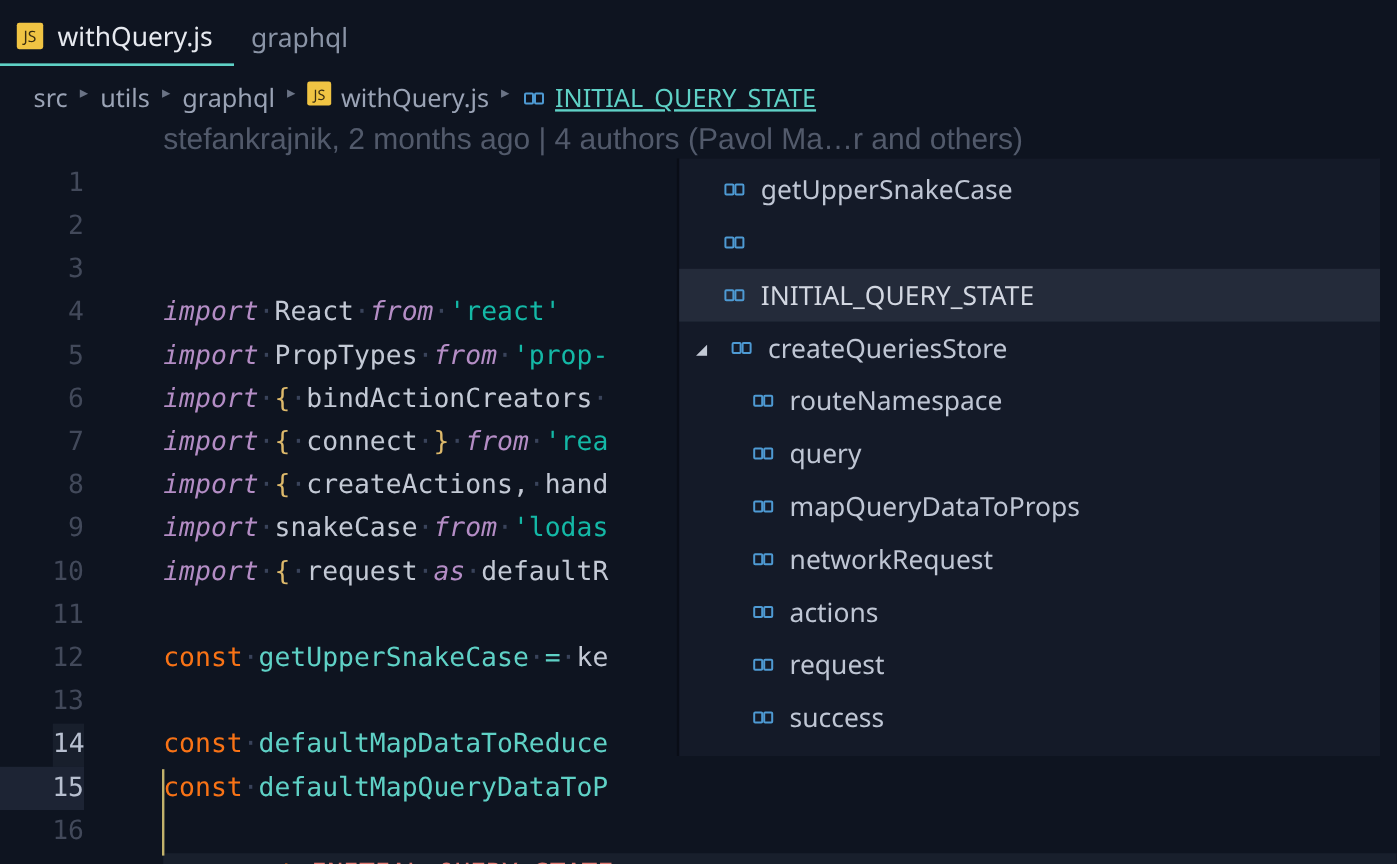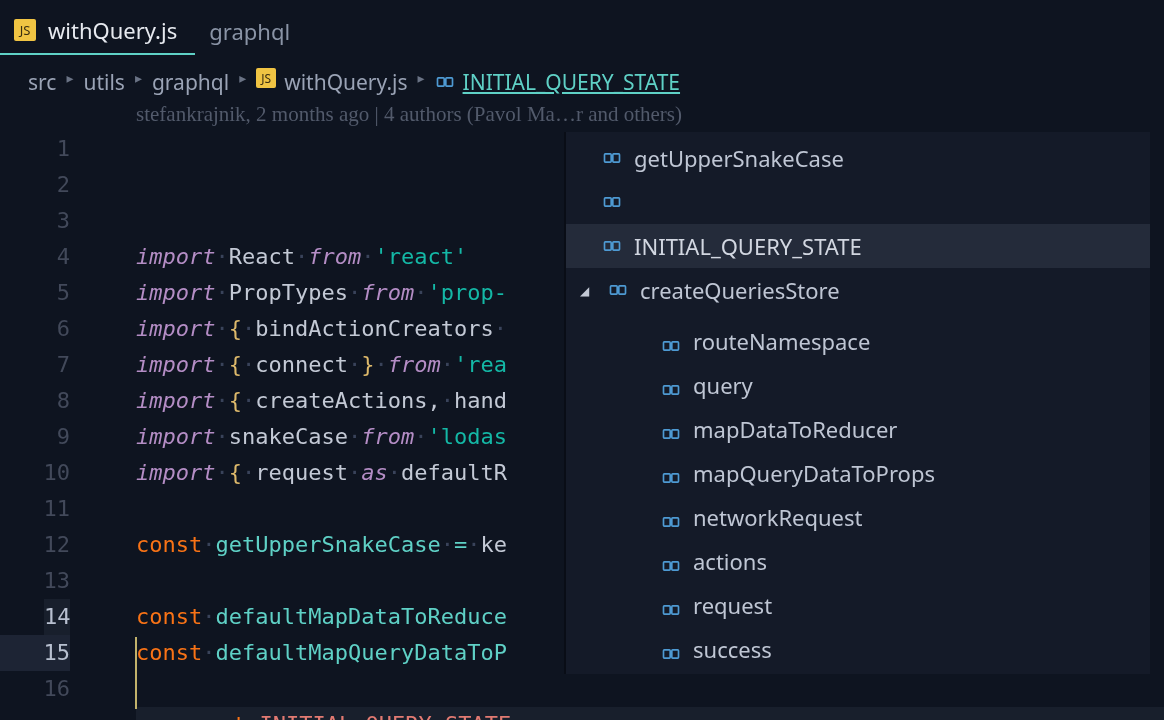--- a/index.html
+++ b/index.html
@@ -64,22 +64,22 @@
   .crumbs .js-badge { width:20px;height:20px;font-size:12px; }
   .sym-icon {
     display:inline-flex; align-items:center;
     color:#4e9ad3;
   }
   .sym-icon svg { width:20px; height:20px; }
   
   .blame {
     padding: 4px 10px 0 136px;
     color: #525a6b;
-    font-family: Liberation Serif, serif;
-    font-size: 21px;
+    font-family: Liberation Sans, sans-serif;
+    font-size: 25px;
     white-space: nowrap;
   }
   
   .editor {
     position: relative;
     display: flex;
     padding-top: 4px;
     font-size: 22px;
     line-height: 36px;
   }
@@ -129,21 +129,21 @@
     padding: 4px 0 10px 0;
   }
   .oitem {
     display:flex; align-items:center;
     gap: 12px;
     height: 44px;
     padding-left: 36px;
     cursor:pointer;
   }
   .oitem.sel { background:#242b3a; }
-  .oitem.child { padding-left: 95px; align-items: flex-end; }
+  .oitem.child { padding-left: 60px; }
   .oitem .tw {
     width: 16px; margin-left:-22px;
     color:#c3c9d5; font-size:12px;
     transform: rotate(0deg);
   }
   .oitem .oi { display:inline-flex; color:#4e9ad3; }
   .oitem .oi svg { width:20px;height:20px; }
   .oitem .lbl { color:#bfc6d4; }
   .oitem.sel .lbl { color:#d2d7e1; }
 </style>
@@ -260,29 +260,20 @@
       </span>
       <span class="lbl">query</span>
     </div>
     <div class="oitem child">
       <span class="oi">
         <svg viewBox="0 0 24 24" fill="none" stroke="currentColor" stroke-width="2">
           <rect x="3" y="7" width="8" height="10" rx="1"></rect>
           <rect x="13" y="7" width="8" height="10" rx="1"></rect>
         </svg>
       </span>
-      <span class="lbl">mapDataToReducer</span>
-    </div>
-    <div class="oitem child">
-      <span class="oi">
-        <svg viewBox="0 0 24 24" fill="none" stroke="currentColor" stroke-width="2">
-          <rect x="3" y="7" width="8" height="10" rx="1"></rect>
-          <rect x="13" y="7" width="8" height="10" rx="1"></rect>
-        </svg>
-      </span>
       <span class="lbl">mapQueryDataToProps</span>
     </div>
     <div class="oitem child">
       <span class="oi">
         <svg viewBox="0 0 24 24" fill="none" stroke="currentColor" stroke-width="2">
           <rect x="3" y="7" width="8" height="10" rx="1"></rect>
           <rect x="13" y="7" width="8" height="10" rx="1"></rect>
         </svg>
       </span>
       <span class="lbl">networkRequest</span>

